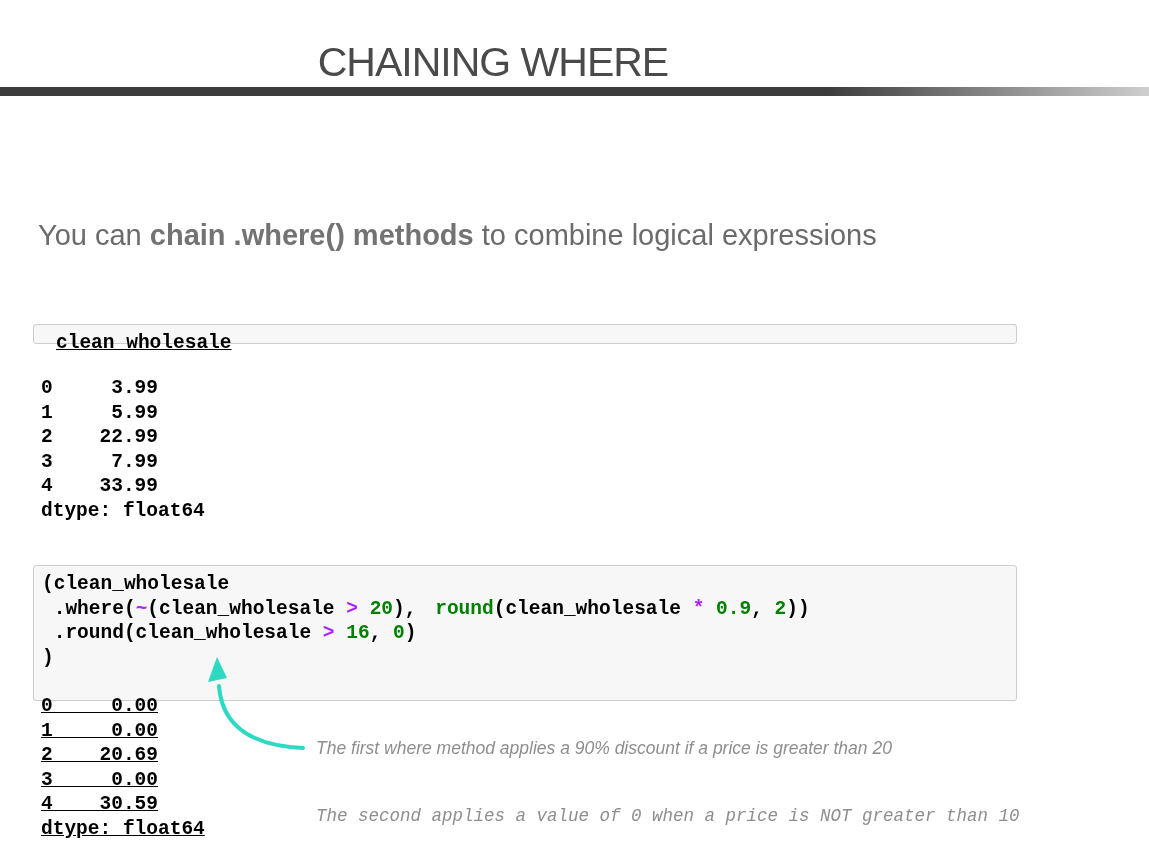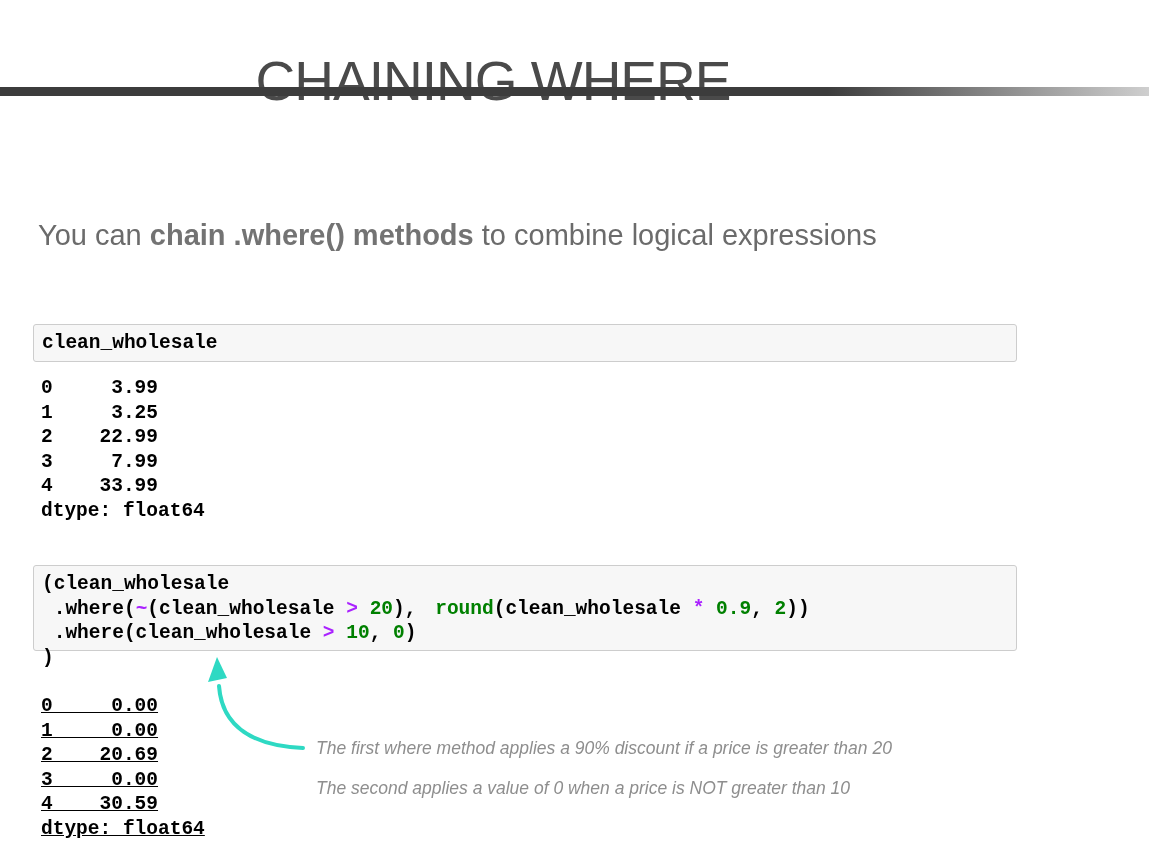--- a/index.html
+++ b/index.html
@@ -11,21 +11,21 @@
     font-family: "Liberation Sans", sans-serif;
     overflow: hidden;
   }
 
   
   .title {
     position: absolute;
     top: 12px; left: 0;
     width: 986px;
     text-align: center;
-    font-size: 55px;
+    font-size: 41px;
     letter-spacing: -1px;
     color: #4a4a4a;
     font-weight: 400;
     white-space: nowrap;
   }
   .divider {
     position: absolute;
     top: 87px; left: 0;
     width: 1149px; height: 9px;
     background: linear-gradient(90deg, var(--divider-dark) 0%, var(--divider-dark) 72%, var(--divider-light) 100%);
@@ -48,22 +48,22 @@
     width: 984px;
     box-sizing: border-box;
     background: #f7f7f7;
     border: 1px solid #cdcdcd;
     border-radius: 3px;
     font-family: "Liberation Mono", "DejaVu Sans Mono", monospace;
     font-weight: 700;
     font-size: 19.5px;
     color: #000000;
   }
-  .cell-1 { top: 324px; height: 38px; line-height: 36px; padding-left: 8px; white-space: pre; }
-  .cell-2 { top: 565px; height: 86px; padding: 6px 0 0 8px; }
+  .cell-1 { top: 324px; height: 20px; line-height: 36px; padding-left: 22px; white-space: pre; text-decoration: underline; }
+  .cell-2 { top: 565px; height: 136px; padding: 6px 0 0 8px; }
   .code-line { line-height: 24.6px; white-space: pre; }
   .tok-plain   { color: #000000; }
   .tok-op      { color: var(--code-operator); font-weight: 700; }
   .tok-num     { color: var(--code-number); }
   .tok-builtin { color: var(--code-builtin); margin-left: 7px; }
 
   
   .series-output {
     position: absolute;
     left: 41px;
@@ -91,46 +91,46 @@
   
   .annotation {
     position: absolute;
     left: 316px;
     font-size: 17.5px;
     font-style: italic;
     color: #8e8e8e;
     white-space: nowrap;
   }
   .annotation-1 { top: 720px; }
-  .annotation-2 { top: 760px; }
+  .annotation-2 { top: 788px; font-family: Liberation Mono, monospace; }
 </style>
 </head>
 <body>
 
 <div class="slide">
 
   <h1 class="title">CHAINING WHERE</h1>
 
   <div class="divider"></div>
 
   <p class="subtitle"><span>You can </span><span class="bold">chain .where() methods</span><span> to combine logical expressions</span></p>
 
   <div class="code-cell cell-1"><span>clean_wholesale</span></div>
 
   <div class="series-output output-1">0     3.99
-1     3.25
+1     5.99
 2    22.99
 3     7.99
 4    33.99
 dtype: float64</div>
 
   <div class="code-cell cell-2">
       <div class="code-line"><span class="tok-plain">(clean_wholesale</span></div>
       <div class="code-line"><span class="tok-plain"> .where(</span><span class="tok-op">~</span><span class="tok-plain">(clean_wholesale </span><span class="tok-op">&gt;</span><span class="tok-plain"> </span><span class="tok-num">20</span><span class="tok-plain">), </span><span class="tok-builtin">round</span><span class="tok-plain">(clean_wholesale </span><span class="tok-op">*</span><span class="tok-plain"> </span><span class="tok-num">0.9</span><span class="tok-plain">, </span><span class="tok-num">2</span><span class="tok-plain">))</span></div>
-      <div class="code-line"><span class="tok-plain"> .where(clean_wholesale </span><span class="tok-op">&gt;</span><span class="tok-plain"> </span><span class="tok-num">10</span><span class="tok-plain">, </span><span class="tok-num">0</span><span class="tok-plain">)</span></div>
+      <div class="code-line"><span class="tok-plain"> .round(clean_wholesale </span><span class="tok-op">&gt;</span><span class="tok-plain"> </span><span class="tok-num">16</span><span class="tok-plain">, </span><span class="tok-num">0</span><span class="tok-plain">)</span></div>
       <div class="code-line"><span class="tok-plain">)</span></div>
     </div>
 
   <div class="series-output output-2">0     0.00
 1     0.00
 2    20.69
 3     0.00
 4    30.59
 dtype: float64</div>
 

